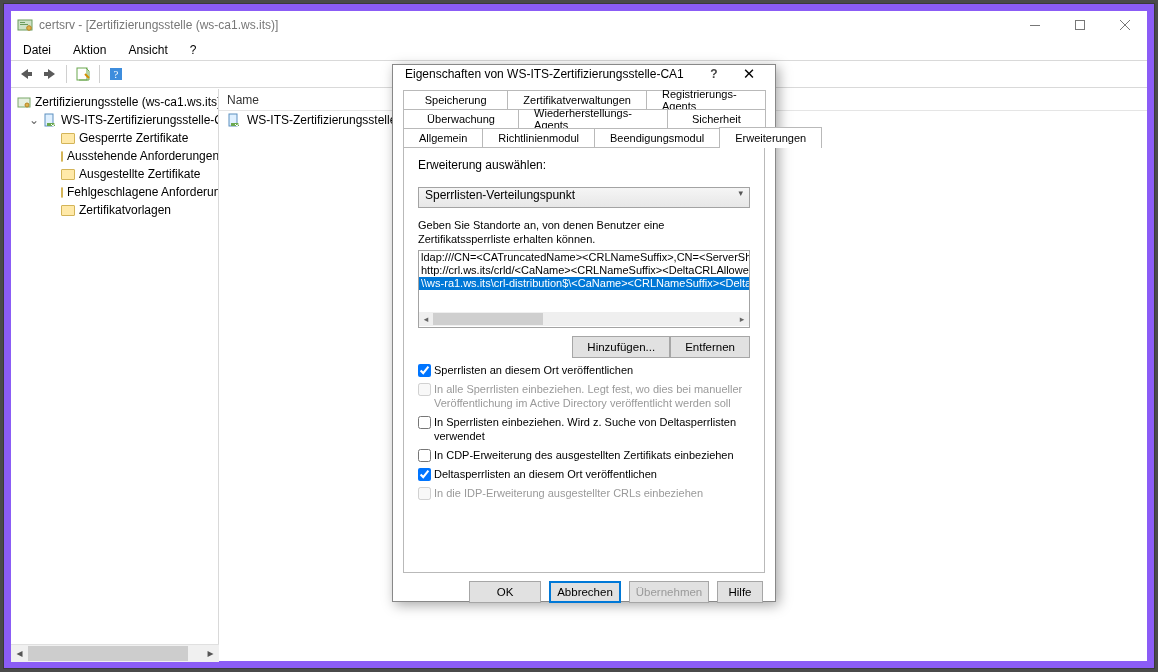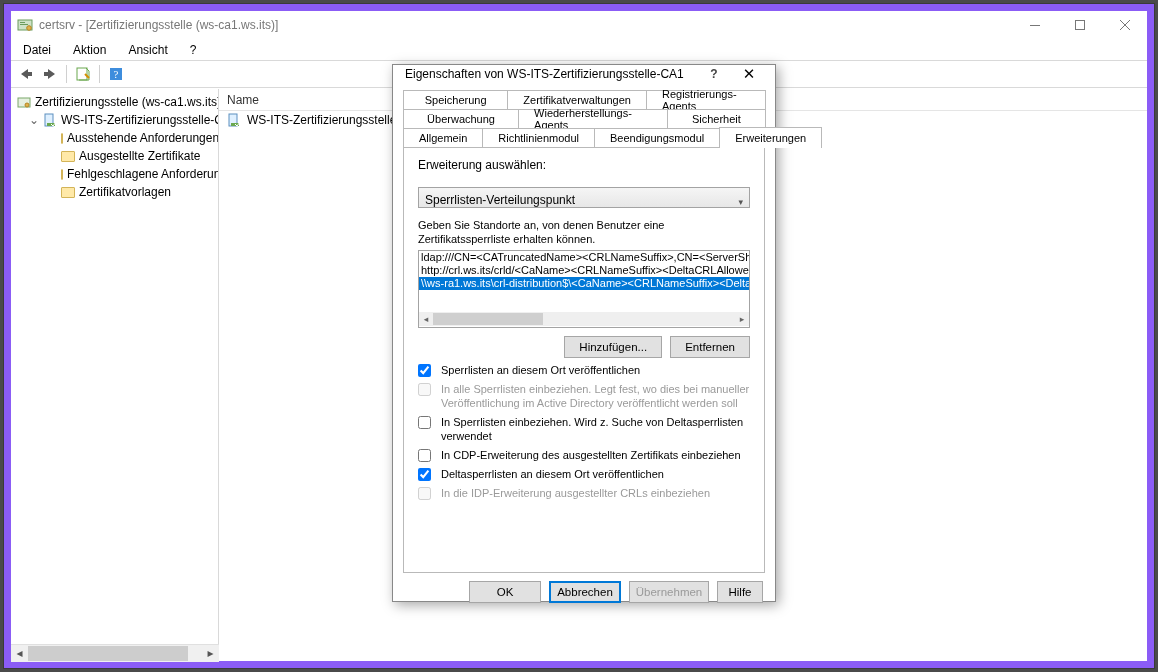--- a/index.html
+++ b/index.html
@@ -42,35 +42,35 @@
   .dlg-titlebar .title { flex:1; }
   .dlg-titlebar .help { width:30px; text-align:center; color:#444; font-weight:bold; }
   .dlg-titlebar .close { width:40px; text-align:center; font-size:15px; }
   .tabs-area { padding:6px 10px 0 10px; }
   .tabs-row { display:flex; }
   .tab { border:1px solid #b9b9b9; border-bottom:none; background:#fff; font-size:11px; padding:2px 15px; margin-right:-1px; height:19px; display:flex; align-items:center; justify-content:center; position:relative; }
   .tab.inactive { top:1px; }
   .tab.active { background:#fff; z-index:2; height:21px; top:0px; }
   .tab-panel { border:1px solid #b9b9b9; padding:10px 14px 8px 14px; min-height:426px; margin-top:-1px; position:relative; }
   .label { margin-bottom:15px; }
-  .select { width:100%; height:21px; border:1px solid #a3a3a3; background:linear-gradient(#f5f5f5,#e7e7e7); display:flex; align-items:flex-end; justify-content:space-between; padding:0 6px; }
+  .select { width:100%; height:21px; border:1px solid #a3a3a3; background:linear-gradient(#f5f5f5,#e7e7e7); display:flex; align-items:flex-start; justify-content:space-between; padding:0 6px; }
   .select .chev { font-size:9px; color:#555; }
   .small-text { font-size:11px; line-height:14px; margin:10px 0 4px 0; }
   .listbox { border:1px solid #a3a3a3; height:78px; overflow:hidden; font-size:11px; line-height:13px; }
   .listbox .row { padding:0 2px; white-space:nowrap; overflow:hidden; }
   .listbox .row.selected { background:#0078d7; color:#fff; }
   .listbox .scroll { height:14px; background:#efefef; display:flex; align-items:center; }
   .listbox .scroll .arrow { width:14px; text-align:center; color:#666; font-size:9px; }
   .listbox .scroll .track { flex:1; height:14px; background:#efefef; position:relative; }
   .listbox .scroll .thumb { position:absolute; left:0; top:1px; height:12px; width:110px; background:#cfcfcf; }
   .btn { height:22px; border:1px solid #a6a6a6; background:#e1e1e1; padding:0 14px; display:inline-flex; align-items:center; justify-content:center; font-size:11.5px; }
   .btn.default { border:2px solid #0078d7; padding:8px 13px; }
   .btn.disabled { color:#9a9a9a; }
-  .btn-row { display:flex; gap:8px; justify-content:flex-end; margin-top:8px;align-items:flex-end; }
-  .chk { display:flex; align-items:flex-start; gap:10px; margin:5px 0; font-size:11px; line-height:14px; }
+  .btn-row { display:flex; justify-content:flex-end; margin-top:8px;align-items:flex-end; }
+  .chk { display:flex; align-items:flex-start; gap:3px; margin:5px 0; font-size:11px; line-height:14px; }
   .chk input { margin:1px 0 0 0; width:13px; height:13px; }
   .chk.disabled { color:#9a9a9a; }
   .dlg-buttons { display:flex; gap:8px; justify-content:flex-end; padding:8px 12px; }
   svg { display:block; }
 </style>
 </head>
 <body>
 <div class="desktop">
 
 <div class="main-window">
@@ -161,20 +161,24 @@
                 <svg width="14" height="14">
                   <rect x="2" y="1" width="8" height="12" fill="#dff0ff" stroke="#5c8fbf"></rect>
                   <rect x="4" y="10" width="8" height="3" fill="#6aa84f"></rect>
                   <path d="M8 11 l2 2 l3 -4" stroke="#fff" fill="none"></path>
                 </svg>
               </span>
           <span>WS-ITS-Zertifizierungsstelle-CA1</span>
         </div>
         <div class="tree-row tree-indent2">
               <span class="folder-icon"></span>
+              <span>Gesperrte Zertifikate</span>
+            </div>
+        <div class="tree-row tree-indent2">
+              <span class="folder-icon"></span>
               <span>Ausstehende Anforderungen</span>
             </div>
         <div class="tree-row tree-indent2">
               <span class="folder-icon"></span>
               <span>Ausgestellte Zertifikate</span>
             </div>
         <div class="tree-row tree-indent2">
               <span class="folder-icon"></span>
               <span>Fehlgeschlagene Anforderungen</span>
             </div>

